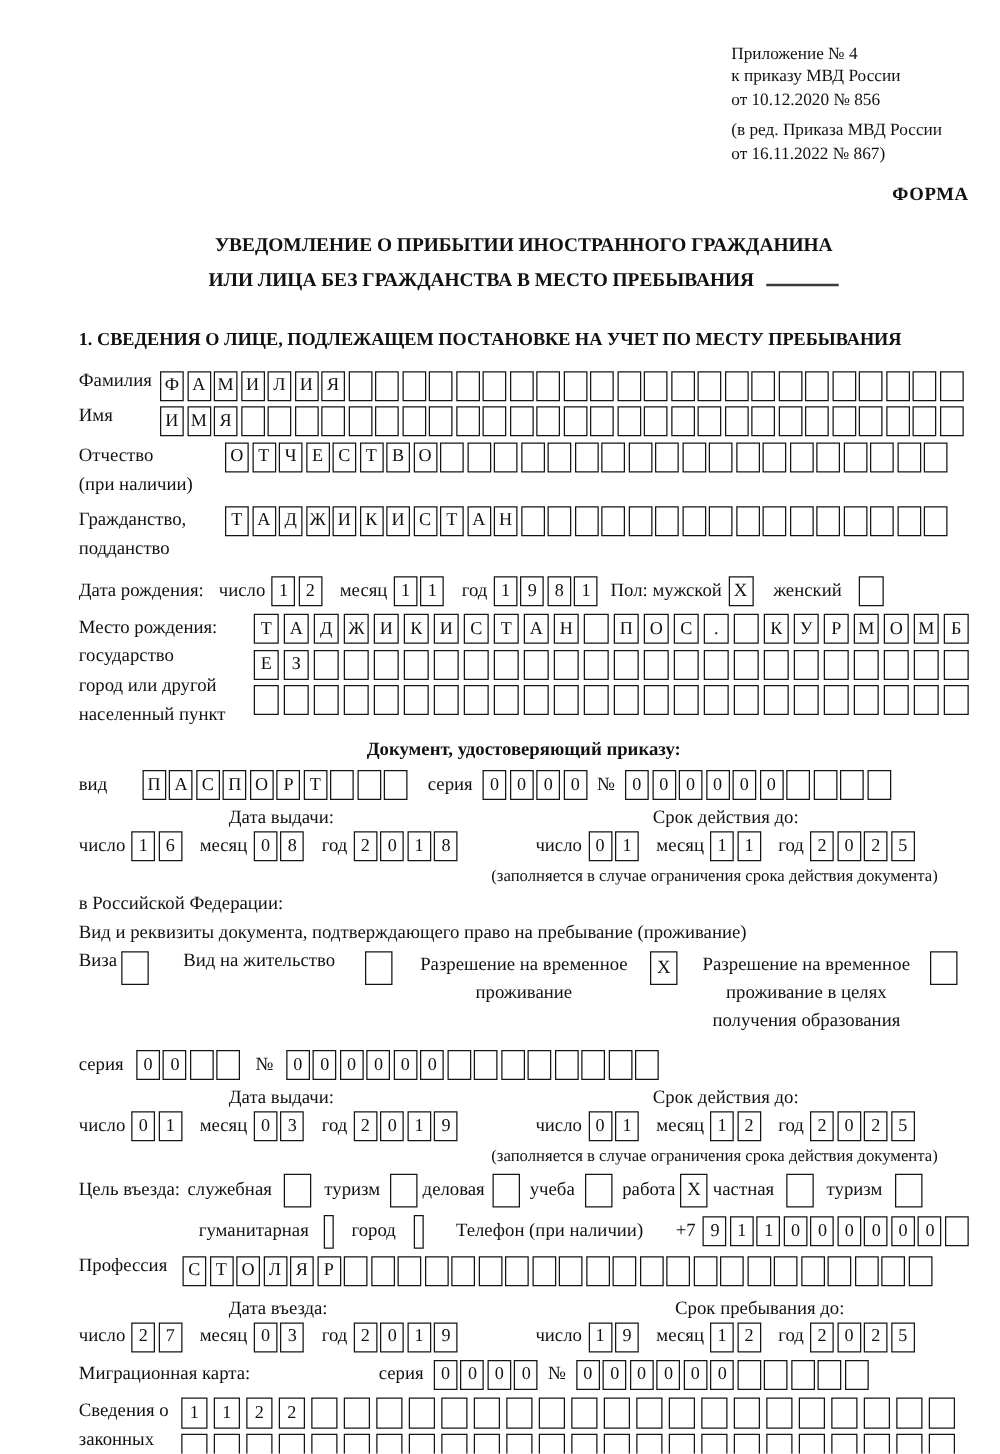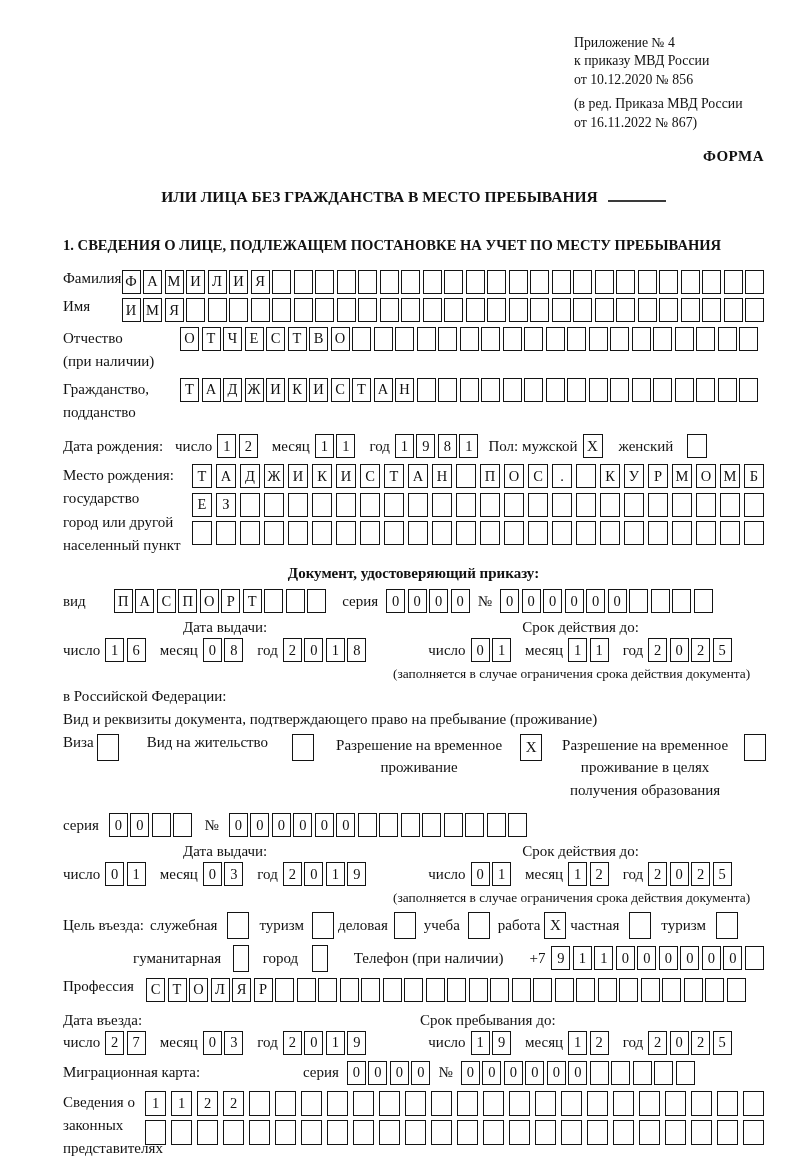--- a/index.html
+++ b/index.html
@@ -1,18 +1,18 @@
 <!DOCTYPE html>
 <html><head>
 <meta charset="utf-8">
 <style>
   html,body {margin:0; padding:0; background:#fff; color:#111;
     font-family:"Liberation Serif","DejaVu Serif",serif;}
   .page {position:relative; width:800px; height:1163px; box-sizing:border-box;
-    padding:34px 36px 0 63px; overflow:hidden; background:#fff;}
+    padding:34px 25px 0 63px; overflow:hidden; background:#fff;}
 
   
   .annex {margin-left:auto; width:190px; font-size:13.8px; line-height:1.34;}
   .annex div {white-space:nowrap;}
   .annex .gap {height:6px;}
   .forma {text-align:right; font-weight:bold; font-size:15px; margin-top:16px; letter-spacing:0.5px;}
 
   .title {text-align:center; font-weight:bold; font-size:15.5px; margin-top:18px; line-height:1.75;}
   .title-blank {display:inline-block; width:58px; border-bottom:2.2px solid #3a3a3a; height:12px; margin-left:10px;}
 
@@ -64,20 +64,21 @@
     <div>Приложение № 4</div>
     <div>к приказу МВД России</div>
     <div>от 10.12.2020 № 856</div>
     <div class="gap"></div>
     <div>(в ред. Приказа МВД России</div>
     <div>от 16.11.2022 № 867)</div>
   </div>
   <div class="forma">ФОРМА</div>
 
   <div class="title">
+    <div>УВЕДОМЛЕНИЕ О ПРИБЫТИИ ИНОСТРАННОГО ГРАЖДАНИНА</div>
     <div>
       <span>ИЛИ ЛИЦА БЕЗ ГРАЖДАНСТВА В МЕСТО ПРЕБЫВАНИЯ</span><span class="title-blank"></span>
     </div>
   </div>
 
   <div class="section-heading">1. СВЕДЕНИЯ О ЛИЦЕ, ПОДЛЕЖАЩЕМ ПОСТАНОВКЕ НА УЧЕТ ПО МЕСТУ ПРЕБЫВАНИЯ</div>
 
   <div class="row">
     <span class="lbl w-name">Фамилия</span>
     <span class="cells">
@@ -544,21 +545,21 @@
     <span class="box" style="margin-left:8px;"></span>
     <span class="lbl" style="margin-left:8px;">работа</span>
     <span class="box" style="margin-left:4px;">X</span>
     <span class="lbl" style="margin-left:4px;">частная</span>
     <span class="box" style="margin-left:10px;"></span>
     <span class="lbl" style="margin-left:10px;">туризм</span>
     <span class="box" style="margin-left:10px;"></span>
   </div>
 
   <div class="row mt6" style="align-items:center;">
-    <span class="lbl" style="margin-left:70px;">гуманитарная</span>
+    <span class="lbl" style="margin-left:96px;">гуманитарная</span>
     <span class="box" style="margin-left:12px;"></span>
     <span class="lbl" style="margin-left:14px;">город</span>
     <span class="box" style="margin-left:14px;"></span>
     <span class="lbl" style="margin-left:26px;">Телефон (при наличии)</span>
     <span class="lbl" style="margin-left:26px;">+7</span>
     <span class="cells" style="margin-left:6px;">
         <span class="cell">9</span>
         <span class="cell">1</span>
         <span class="cell">1</span>
         <span class="cell">0</span>
@@ -599,21 +600,21 @@
         <span class="cell"></span>
         <span class="cell"></span>
         <span class="cell"></span>
         <span class="cell"></span>
         <span class="cell"></span>
         <span class="cell"></span>
       </span>
   </div>
 
   <div class="row hdr-row mt10">
-    <span class="lbl" style="">Дата въезда:</span>
+    <span class="lbl" style="margin-left:120px;">Дата въезда:</span>
     <span class="lbl" style="margin-left:278px;">Срок пребывания до:</span>
   </div>
   <div class="row" style="align-items:center;">
     <span class="dg">
       <span class="lbl">число</span>
       <span class="cells">
           <span class="cell">2</span>
           <span class="cell">7</span>
         </span>
       <span class="lbl ml">месяц</span>

